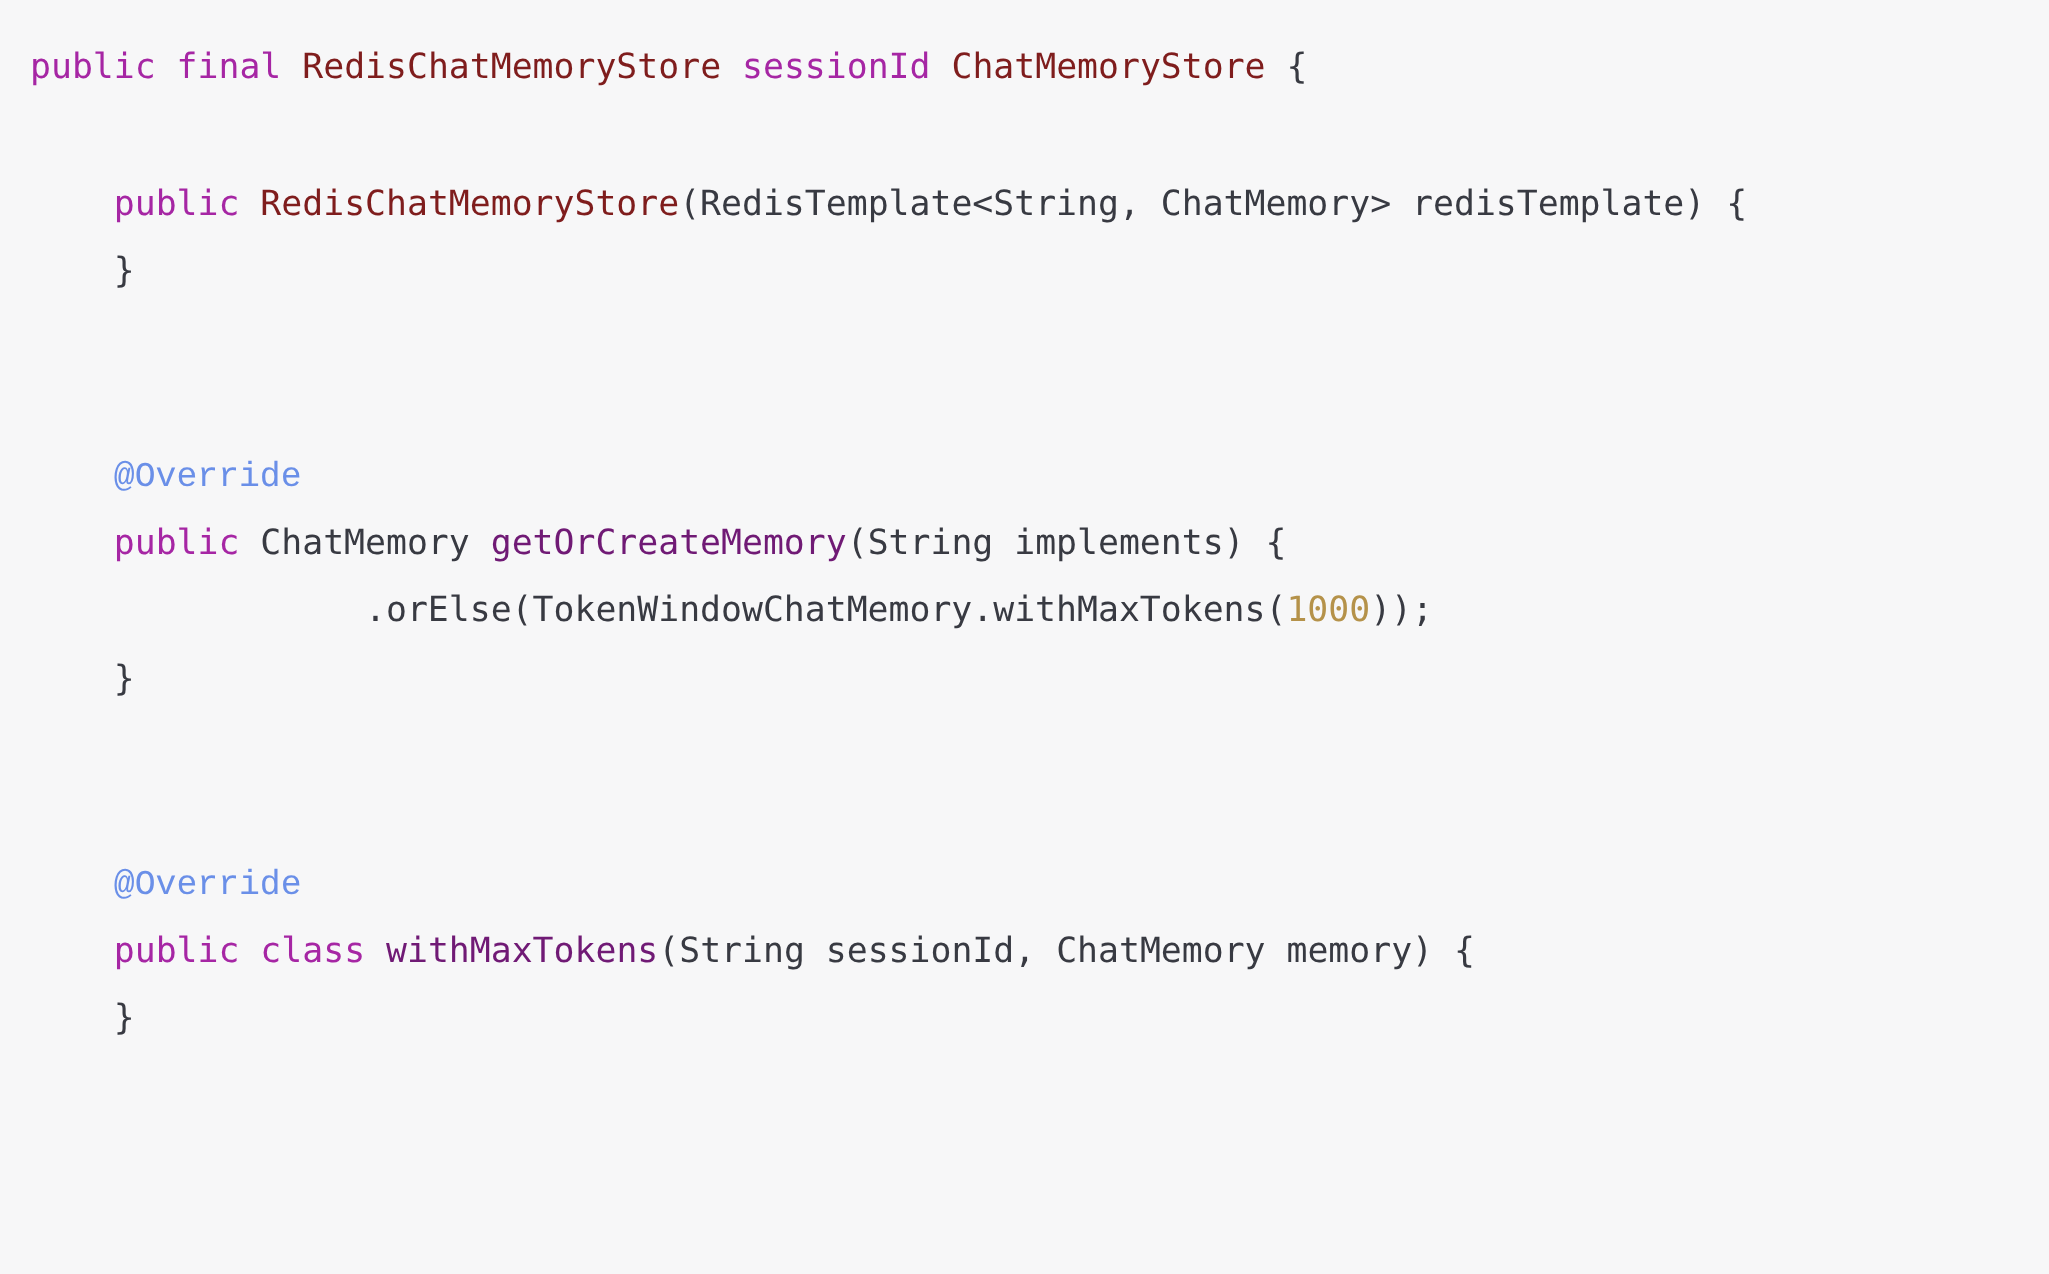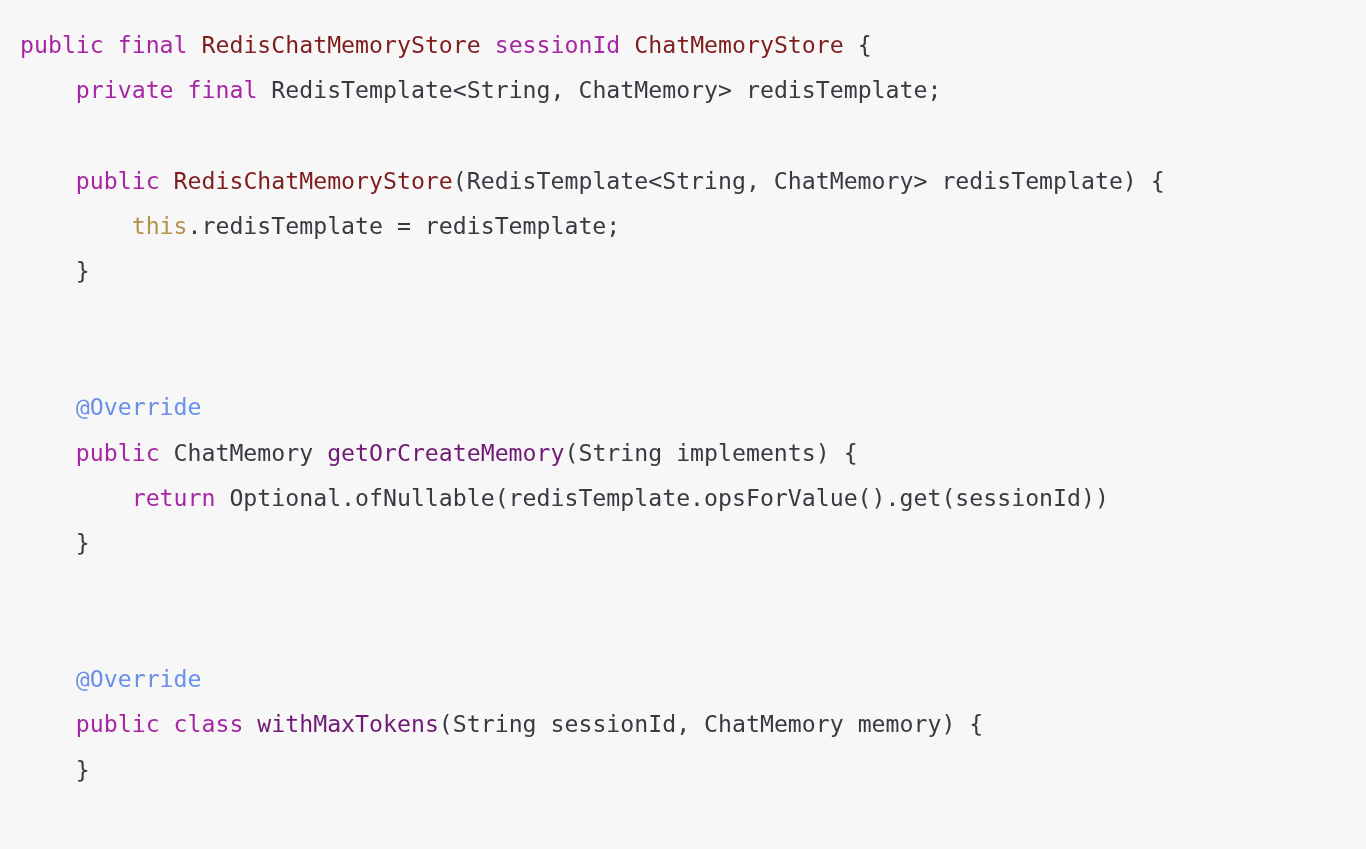--- a/index.html
+++ b/index.html
@@ -27,40 +27,38 @@
     padding-left: 20px;
     color: #383a42;
   }
   .code-line.blank {
     
   }
   
   .tok-kw   { color: #a626a4; margin-top: 45px; }
   .tok-type { color: #7f1d1d; }
   .tok-fn   { color: #701a75; }
-  .tok-ann  { color: #6a8fe8; }
+  .tok-ann  { color: #6a8fe8; font-family: Liberation Mono, monospace; }
   .tok-num  { color: #b5924a; }
   .tok-this { color: #b5924a; }
   .tok-plain{ color: #383a42; }
   .tok-punc { color: #383a42; }
 </style>
 </head>
 <body>
 
 <div id="code-block">
     <div class="code-line"><span class="tok-kw">public</span><span class="tok-plain"> </span><span class="tok-kw">final</span><span class="tok-plain"> </span><span class="tok-type">RedisChatMemoryStore</span><span class="tok-plain"> </span><span class="tok-kw">sessionId</span><span class="tok-plain"> </span><span class="tok-type">ChatMemoryStore</span><span class="tok-punc"> {</span></div>
-    <div class="code-line"><span class="tok-plain">    </span><span class="tok-kw">private</span><span class="tok-plain"> </span><span class="tok-kw">final</span><span class="tok-plain"> RedisTemplate&lt;String, ChatMemory&gt; redisTemplate;</span></div>
     <div class="code-line blank">&nbsp;</div>
     <div class="code-line"><span class="tok-plain">    </span><span class="tok-kw">public</span><span class="tok-plain"> </span><span class="tok-type">RedisChatMemoryStore</span><span class="tok-plain">(RedisTemplate&lt;String, ChatMemory&gt; redisTemplate) {</span></div>
-    <div class="code-line"><span class="tok-plain">        </span><span class="tok-this">this</span><span class="tok-plain">.redisTemplate = redisTemplate;</span></div>
     <div class="code-line"><span class="tok-punc">    }</span></div>
     <div class="code-line blank">&nbsp;</div>
     <div class="code-line blank">&nbsp;</div>
     <div class="code-line"><span class="tok-plain">    </span><span class="tok-ann">@Override</span></div>
     <div class="code-line"><span class="tok-plain">    </span><span class="tok-kw">public</span><span class="tok-plain"> ChatMemory </span><span class="tok-fn">getOrCreateMemory</span><span class="tok-plain">(String implements) {</span></div>
-    <div class="code-line"><span class="tok-plain">        </span><span class="tok-kw">return</span><span class="tok-plain"> Optional.ofNullable(redisTemplate.opsForValue().get(sessionId))</span></div>
+    <div class="code-line"><span class="tok-plain">                .orElse(TokenWindowChatMemory.withMaxTokens(</span><span class="tok-num">1000</span><span class="tok-plain">));</span></div>
     <div class="code-line"><span class="tok-punc">    }</span></div>
     <div class="code-line blank">&nbsp;</div>
     <div class="code-line blank">&nbsp;</div>
     <div class="code-line"><span class="tok-plain">    </span><span class="tok-ann">@Override</span></div>
     <div class="code-line"><span class="tok-plain">    </span><span class="tok-kw">public</span><span class="tok-plain"> </span><span class="tok-kw">class</span><span class="tok-plain"> </span><span class="tok-fn">withMaxTokens</span><span class="tok-plain">(String sessionId, ChatMemory memory) {</span></div>
     <div class="code-line"><span class="tok-punc">    }</span></div>
   </div>
 
 </body></html>

